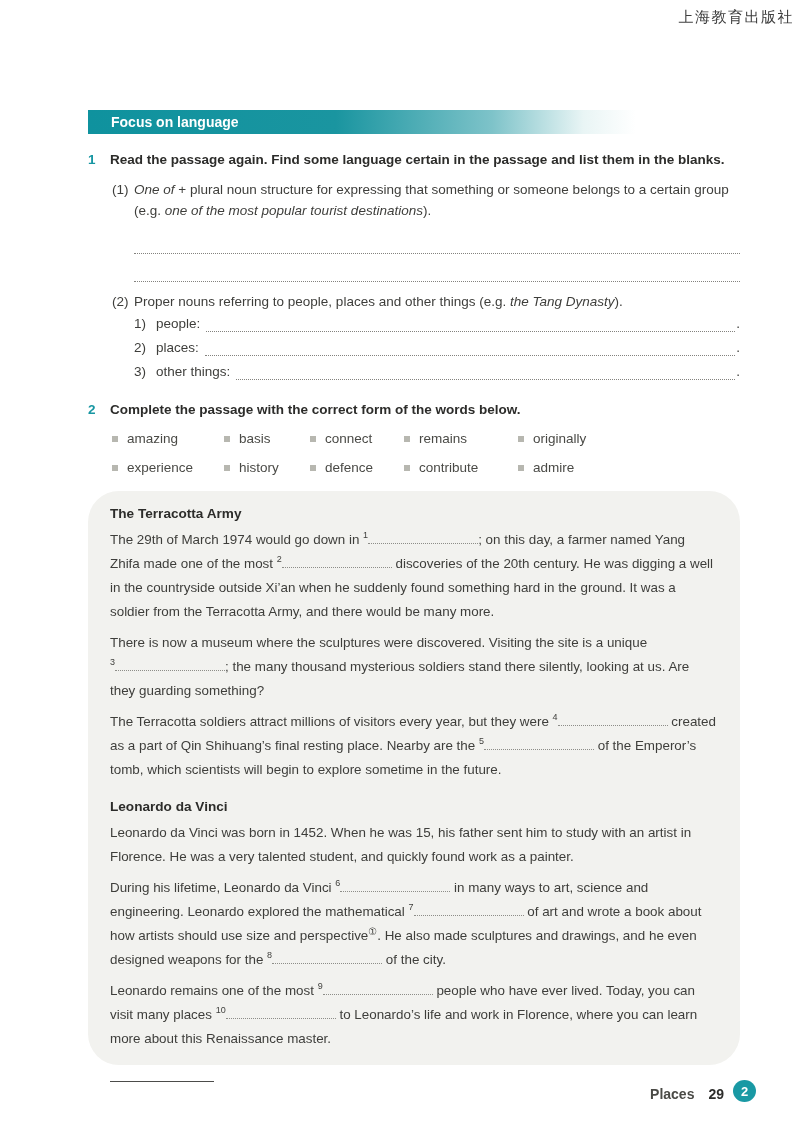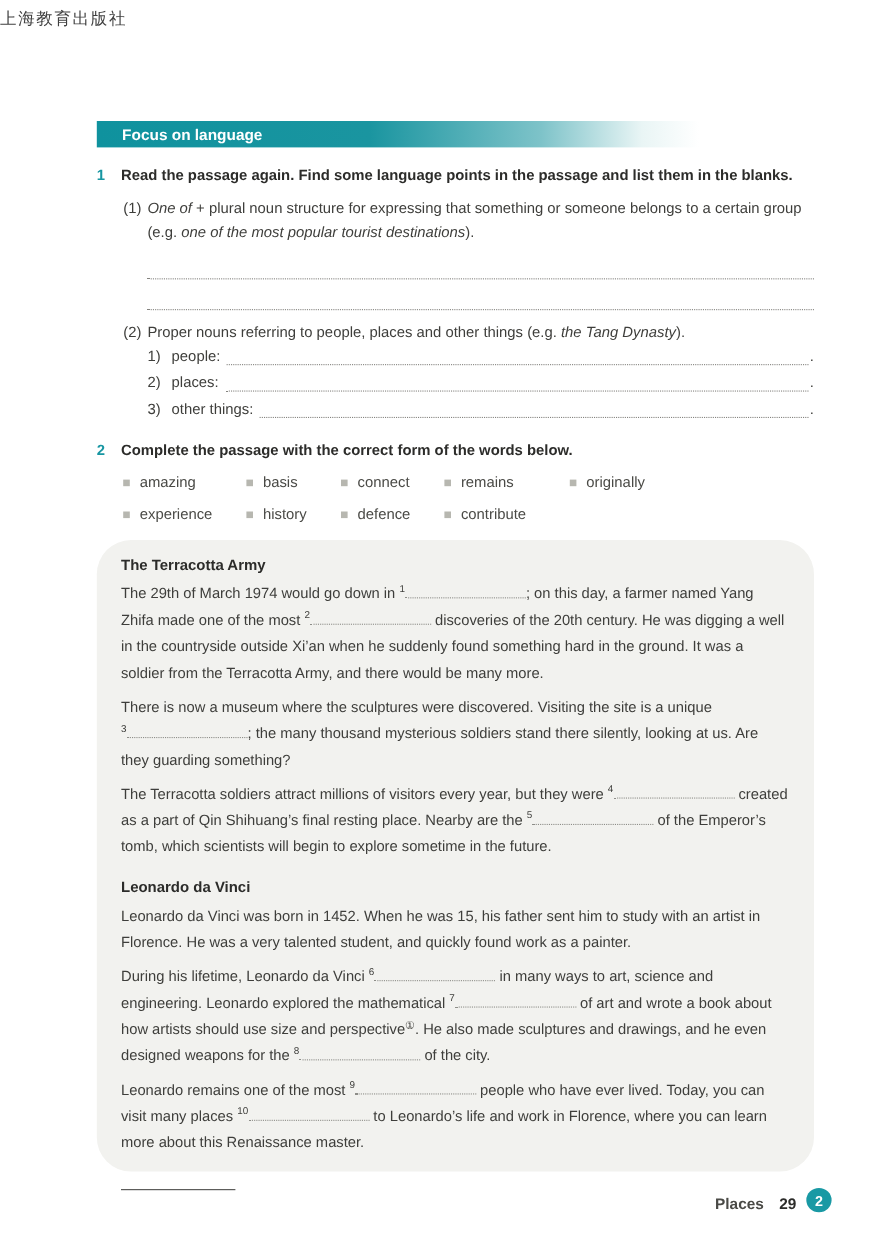--- a/index.html
+++ b/index.html
@@ -1,21 +1,21 @@
 <!DOCTYPE html>
 <html><head>
 <meta charset="utf-8">
 <style>
   html,body{margin:0;padding:0;background:#ffffff;}
   .page{
     position:relative;width:794px;height:1123px;background:#ffffff;overflow:hidden;
     font-family:"Liberation Sans","DejaVu Sans",sans-serif;color:#3e3e3b;
   }
   .publisher{
-    position:absolute;top:8px;left:0;width:100%;text-align:left;
+    position:absolute;top:8px;left:0;width:100%;text-align:right;
     font-size:15px;color:#3f3f3f;letter-spacing:1.5px;
   }
   .content{position:absolute;left:88px;top:110px;width:652px;}
   .banner{
     height:24px;box-sizing:border-box;padding-left:23px;
     background:linear-gradient(90deg,#0f929e 0%,#1a95a0 38%,#7ec3c9 62%,#e9f5f5 76%,#ffffff 84%);
     color:#ffffff;font-weight:bold;font-size:14px;line-height:24px;
   }
   .ex-head{display:flex;margin-top:15px;font-weight:bold;font-size:13.5px;line-height:21px;color:#2c2c2a;}
   .ex-num{width:22px;flex:none;color:#1796a2;}
@@ -63,21 +63,21 @@
 
   <div class="publisher">上海教育出版社</div>
 
   <div class="content">
 
     <div class="banner"><span>Focus on language</span></div>
 
     <div>
       <div class="ex-head">
         <span class="ex-num">1</span>
-        <span class="ex-title">Read the passage again. Find some language points in the passage and list them in the blanks.</span>
+        <span class="ex-title">Read the passage again. Find some language certain in the passage and list them in the blanks.</span>
       </div>
 
       <div class="ex-item">
         <span class="item-label">(1)</span>
         <div class="item-body"><i>One of</i><span> + plural noun structure for expressing that something or someone belongs to a certain group (e.g. </span><i>one of the most popular tourist destinations</i><span>).</span></div>
       </div>
 
       <div class="write-line first"></div>
       <div class="write-line"></div>
 
@@ -145,20 +145,24 @@
               <span>history</span>
             </span>
           <span class="wb-item">
               <span class="wb-bullet"></span>
               <span>defence</span>
             </span>
           <span class="wb-item">
               <span class="wb-bullet"></span>
               <span>contribute</span>
             </span>
+          <span class="wb-item">
+              <span class="wb-bullet"></span>
+              <span>admire</span>
+            </span>
         </div>
       </div>
 
       <div class="passage-box">
 
         <div class="passage-title">The Terracotta Army</div>
 
         <p><span>The 29th of March 1974 would go down in </span><span class="blank"><sup class="bnum">1</sup><span class="bline"></span></span><span>; on this day, a farmer named Yang Zhifa made one of the most </span><span class="blank"><sup class="bnum">2</sup><span class="bline"></span></span><span> discoveries of the 20th century. He was digging a well in the countryside outside Xi’an when he suddenly found something hard in the ground. It was a soldier from the Terracotta Army, and there would be many more.</span></p>
 
         <p><span>There is now a museum where the sculptures were discovered. Visiting the site is a unique </span><span class="blank"><sup class="bnum">3</sup><span class="bline"></span></span><span>; the many thousand mysterious soldiers stand there silently, looking at us. Are they guarding something?</span></p>

